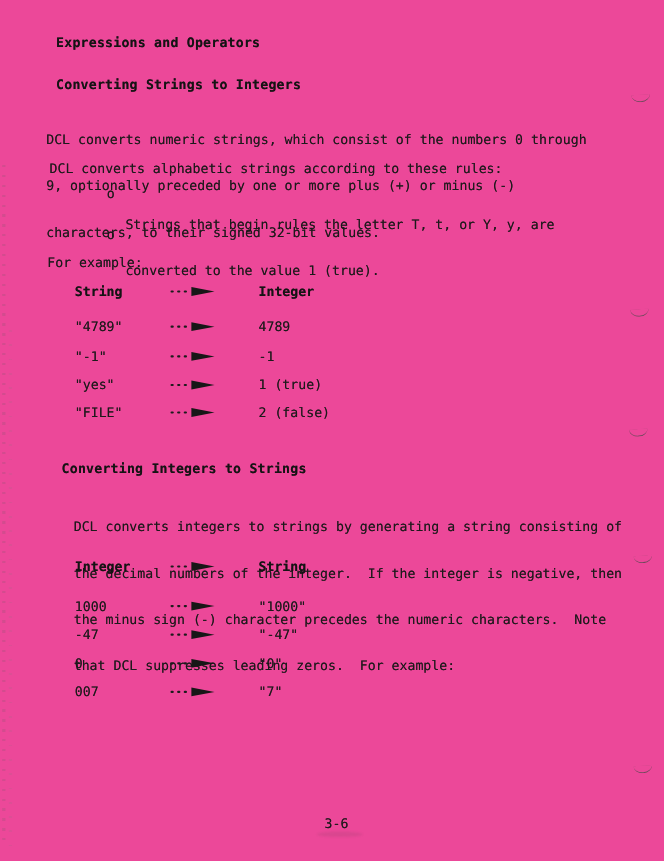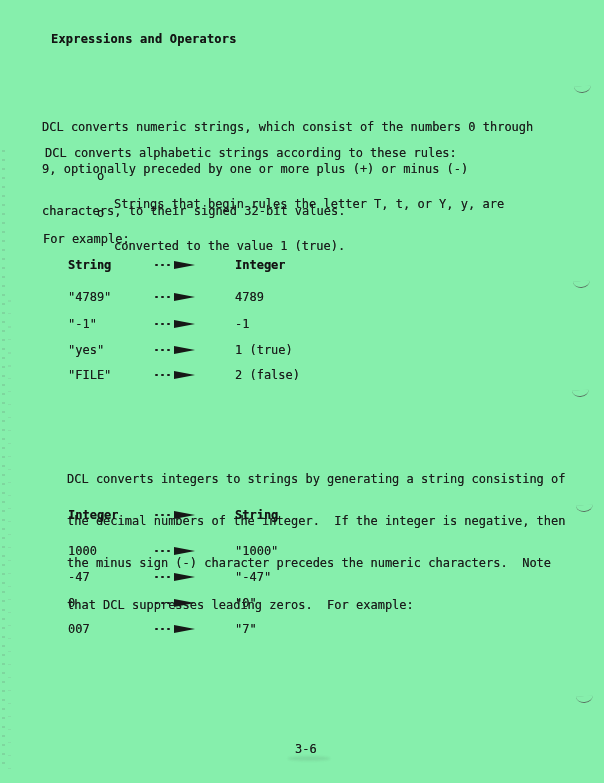--- a/index.html
+++ b/index.html
@@ -1,19 +1,19 @@
 <!DOCTYPE html>
 <html><head>
 <meta charset="utf-8">
 <style>
   html,body{margin:0;padding:0;background:#e8e8e6;}
   .page{
     position:relative;
     width:604px;height:783px;
-    background:#86efac;
+    background:#ec4899;
     overflow:hidden;
     font-family:"DejaVu Sans Mono","Liberation Mono",monospace;
     font-size:12px;
     color:#1b1b1b;
     text-shadow:0 0 .5px rgba(0,0,0,.55);
   }
   .abs{position:absolute;white-space:pre;}
   .line{white-space:pre;line-height:14px;height:14px;}
   .heading{font-weight:bold;color:#141414;letter-spacing:.2px;}
   .bold{font-weight:bold;color:#141414;}
@@ -47,20 +47,21 @@
     border-radius:50%;filter:blur(1px);
   }
 </style>
 </head>
 <body>
 
 <div class="page">
 
   <div class="abs heading" style="left:51px;top:32px;">Expressions and Operators</div>
 
+  <div class="abs heading" style="left:51px;top:70px;">Converting Strings to Integers</div>
 
   <div class="abs" style="left:42px;top:92px;">
     <div class="line">DCL converts numeric strings, which consist of the numbers 0 through</div>
     <div class="line">9, optionally preceded by one or more plus (+) or minus (-)</div>
     <div class="line">characters, to their signed 32-bit values.</div>
   </div>
 
   <div class="abs" style="left:45px;top:146px;">DCL converts alphabetic strings according to these rules:</div>
 
   <div class="abs" style="left:97px;top:169px;">o</div>
@@ -119,20 +120,21 @@
       <span class="arrow">
           <span class="d"></span>
           <span class="d"></span>
           <span class="d"></span>
           <span class="head"></span>
         </span>
       <span class="c2">2 (false)</span>
     </div>
   </div>
 
+  <div class="abs heading" style="left:56px;top:419px;">Converting Integers to Strings</div>
 
   <div class="abs" style="left:55px;top:444px;margin-left:12px;">
     <div class="line">DCL converts integers to strings by generating a string consisting of</div>
     <div class="line">the decimal numbers of the integer.  If the integer is negative, then</div>
     <div class="line">the minus sign (-) character precedes the numeric characters.  Note</div>
     <div class="line">that DCL suppresses leading zeros.  For example:</div>
   </div>
 
   <div>
     <div class="trow" style="left:68px;top:508px;">

